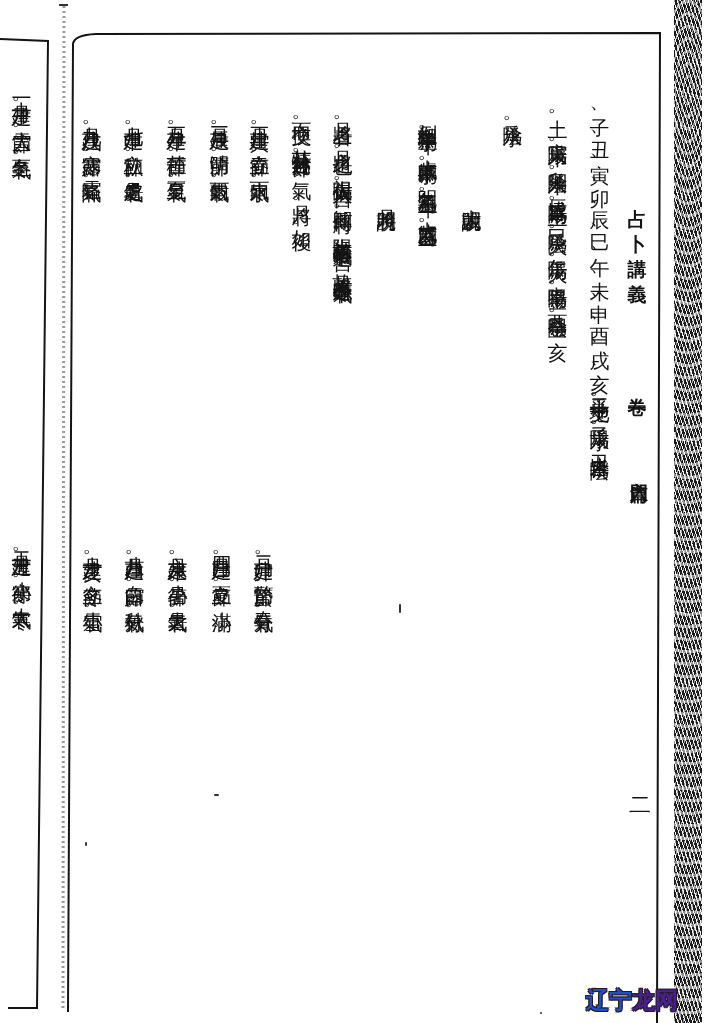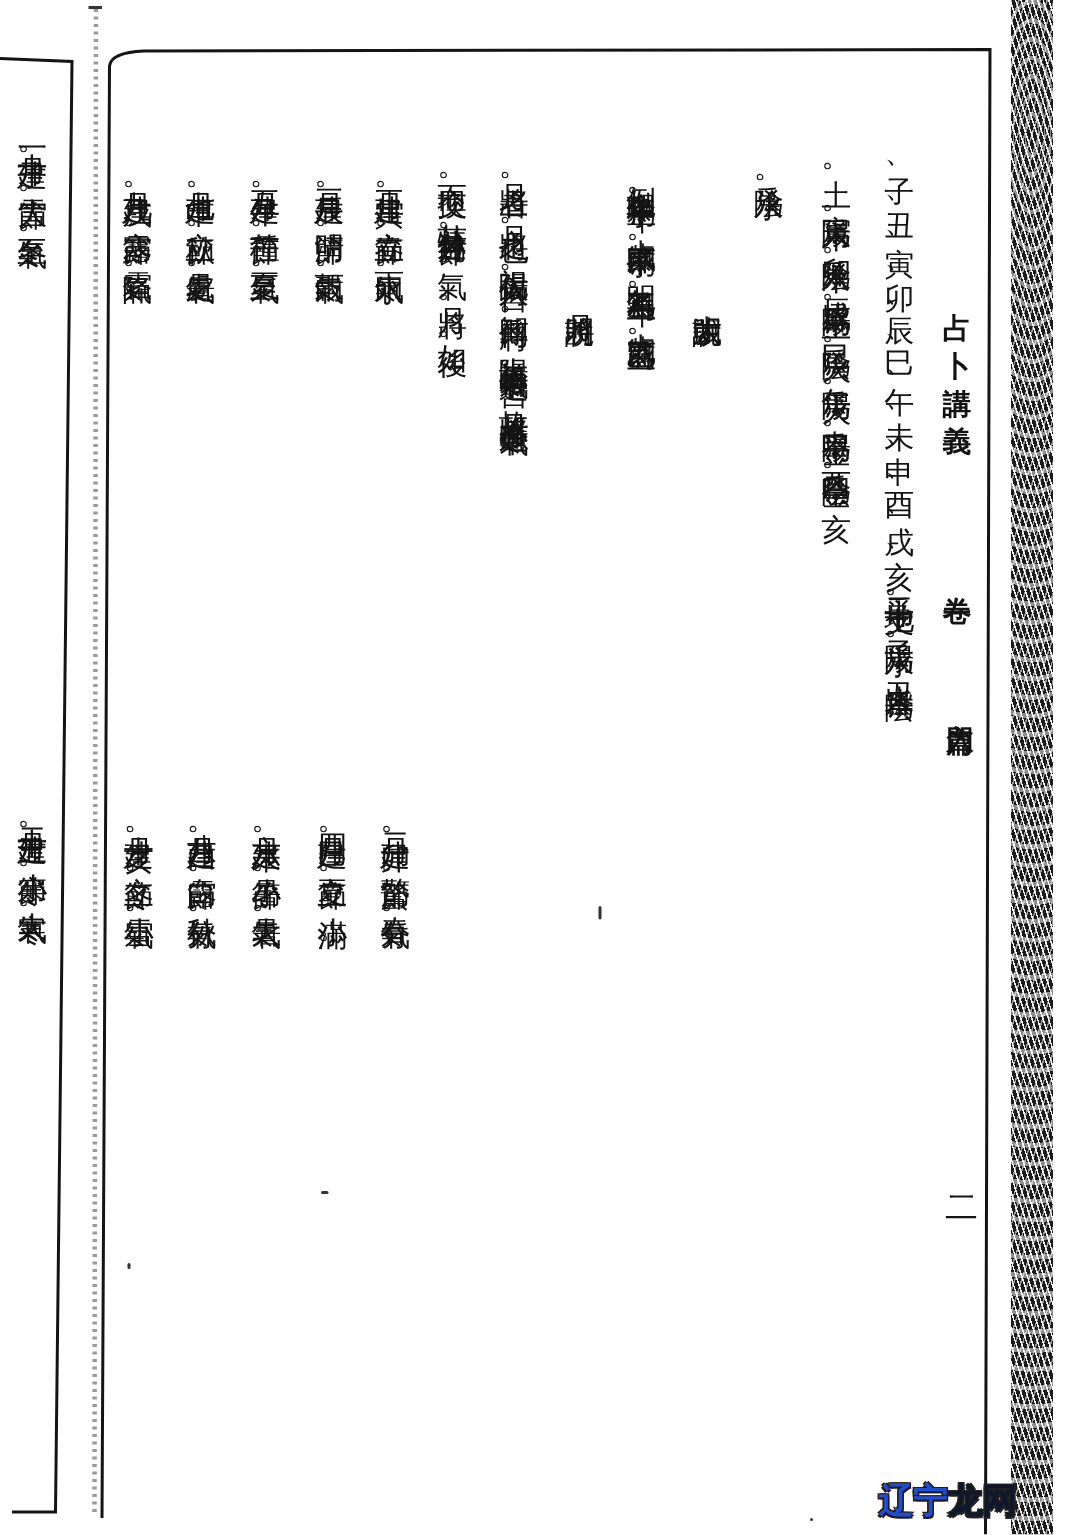--- a/index.html
+++ b/index.html
@@ -37,21 +37,21 @@
   }
   .wm-logo {
     position:absolute; left:586px; top:985px;
     font-family:"DejaVu Sans", sans-serif; font-size:23px; font-weight:bold; white-space:nowrap;
   }
   .wm-red {
     color:#1d4ed8;
     text-shadow:-1px -1px 0 #2a1a10, 1px -1px 0 #2a1a10, -1px 1px 0 #2a1a10, 1px 1px 0 #2a1a10;
   }
   .wm-white {
-    color:#0f172a;
+    color:#4c1d95;
     text-shadow:-1px -1px 0 #222, 1px -1px 0 #222, -1px 1px 0 #222, 1px 1px 0 #222;
     margin-top:16px;
   }
 </style>
 </head>
 <body>
 
 <svg class="frame" width="720" height="1023" viewBox="0 0 720 1023">
   <path d="M68 1012 L73 44 Q74 35 96 34 L660 33 L657 1023" fill="none" stroke="#141414" stroke-width="2"></path>
   <path d="M0 39 L48 41 L37 1008 L8 1008" fill="none" stroke="#141414" stroke-width="2"></path>

